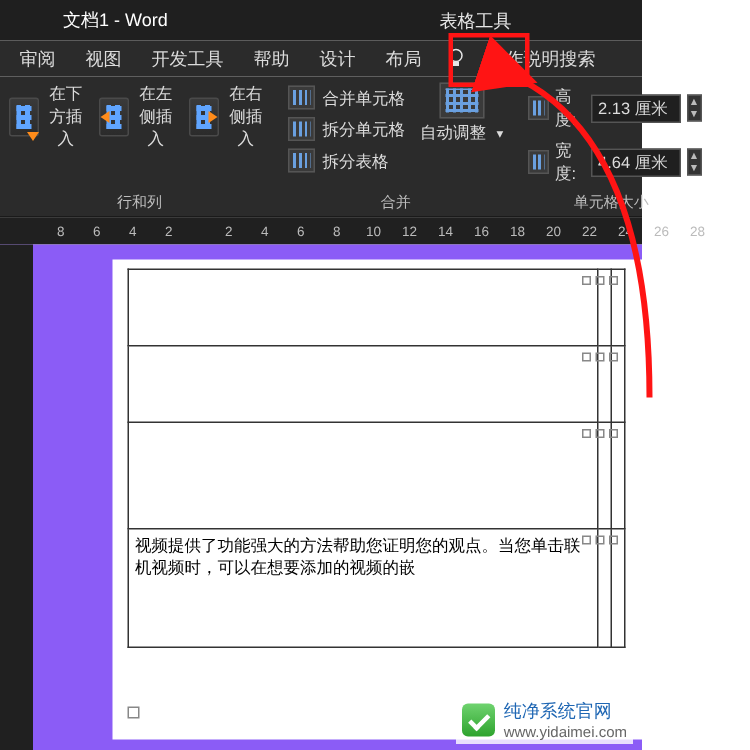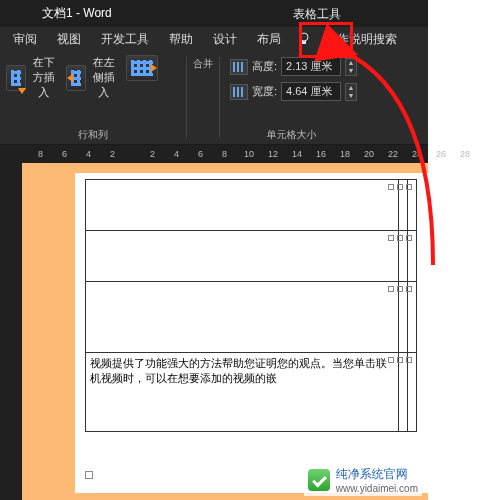--- a/index.html
+++ b/index.html
@@ -31,21 +31,21 @@
 .autoicon{width:28px;height:22px;background:#3a3a3a;border:1px solid #555;position:relative}
 .autoicon::after{content:"";position:absolute;inset:3px;background:repeating-linear-gradient(90deg,#6aa0e0 0 2px,transparent 2px 5px),repeating-linear-gradient(0deg,#6aa0e0 0 2px,transparent 2px 5px)}
 .chev{font-size:9px;margin-left:2px}
 .sizecol{display:flex;flex-direction:column;gap:6px;padding-top:2px;margin-left:4px}
 .dimrow{display:flex;align-items:center;gap:4px;font-size:11px}
 .dimval{background:#1f1f1f;border:1px solid #555;padding:1px 4px;min-width:50px;display:inline-block}
 .spin{width:10px;height:16px;background:#333;border:1px solid #555;display:flex;flex-direction:column}
 .spin div{flex:1;display:flex;align-items:center;justify-content:center;font-size:7px;color:#bbb;line-height:1}
 .ruler{height:18px;background:#202020;position:relative;display:flex;align-items:center;color:#bbb;font-size:9px}
 .ruler .num{position:absolute}
-.doc{position:relative;height:338px;background:#fdba74}
+.doc{position:relative;height:338px;background:#8b5cf6}
 .vruler{position:absolute;left:0;top:0;width:22px;height:100%;background:#202020}
 .sheet{position:absolute;left:75px;top:10px;width:360px;height:320px;background:#fff;color:#000}
 .wtable{margin-left:10px;margin-top:6px;border-collapse:collapse;width:332px}
 .wtable td{border:1px solid #333;height:44px;vertical-align:top;font-size:11px;padding:3px 4px;position:relative}
 .wtable td::after{content:"";position:absolute;right:4px;top:4px;width:4px;height:4px;border:1px solid #888}
 .para{position:absolute;left:10px;top:298px;width:6px;height:6px;border:1px solid #888}
 .redarrow{position:absolute;z-index:60;pointer-events:none}
 .redarrow svg{overflow:visible}
 .wm{position:absolute;right:6px;bottom:4px;display:flex;align-items:center;gap:6px;font-size:12px;color:#1e66b3;z-index:70;background:rgba(255,255,255,0.8);padding:2px 4px}
 .wm .url{display:block;font-size:10px;color:#666}
@@ -90,27 +90,51 @@
         <div class="bigbtn">
           <div class="iconbox">
               <span class="arrow left"></span>
             </div>
           <span>在左侧插入</span>
         </div>
         <div class="bigbtn">
           <div class="iconbox">
               <span class="arrow right"></span>
             </div>
+          <span>在右侧插入</span>
         </div>
       </div>
       <div class="grouplabel">行和列</div>
     </div>
     <div class="vsep"></div>
 
     <div class="rgroup">
+      <div class="rrow">
+        <div class="mergecol">
+          <div class="smallbtn">
+              <span class="smallicon"></span>
+              <span>合并单元格</span>
+            </div>
+          <div class="smallbtn">
+              <span class="smallicon"></span>
+              <span>拆分单元格</span>
+            </div>
+          <div class="smallbtn">
+              <span class="smallicon"></span>
+              <span>拆分表格</span>
+            </div>
+        </div>
+        <div class="autocol">
+          <div class="autoicon"></div>
+          <div class="smallbtn">
+              <span>自动调整</span>
+              <span class="chev">▾</span>
+            </div>
+        </div>
+      </div>
       <div class="grouplabel">合并</div>
     </div>
     <div class="vsep"></div>
 
     <div class="rgroup">
       <div class="sizecol">
         <div class="dimrow">
           <span class="smallicon"></span>
           <span>高度:</span>
           <span class="dimval">2.13 厘米</span>

